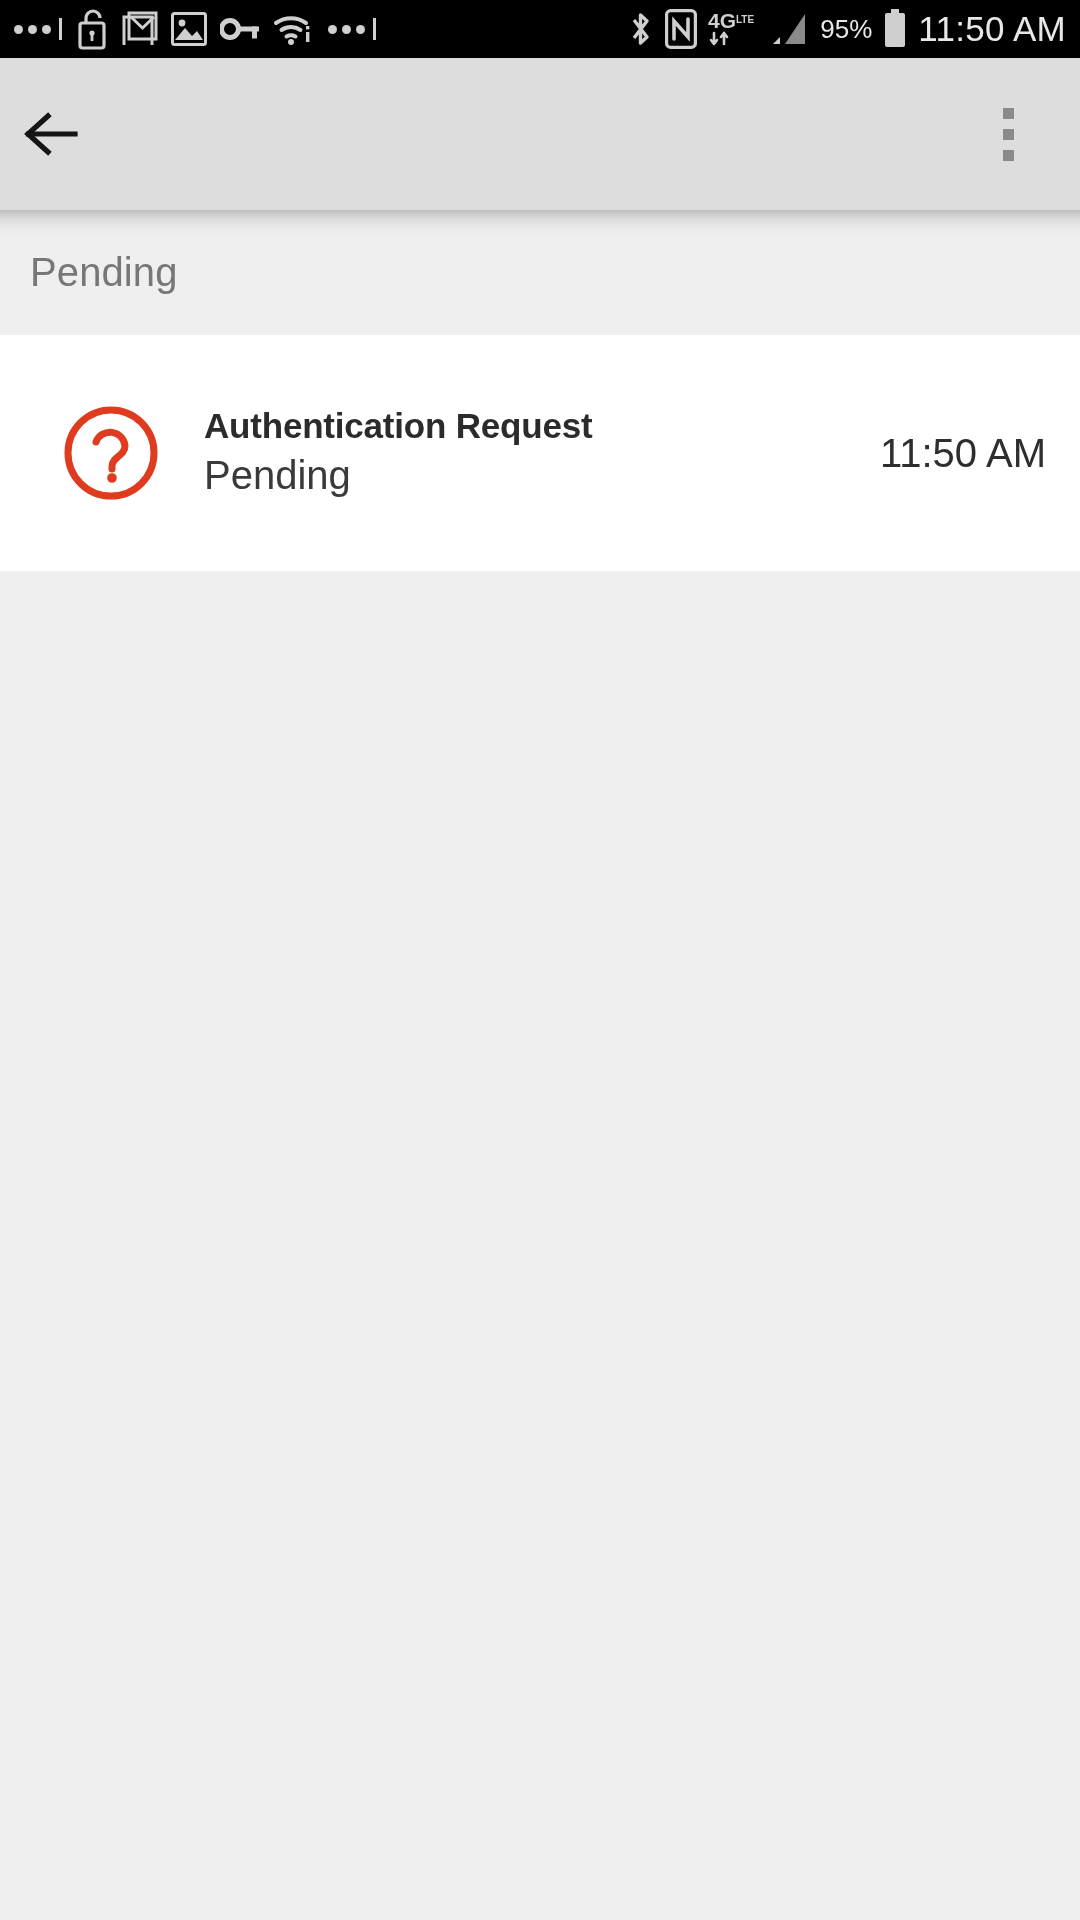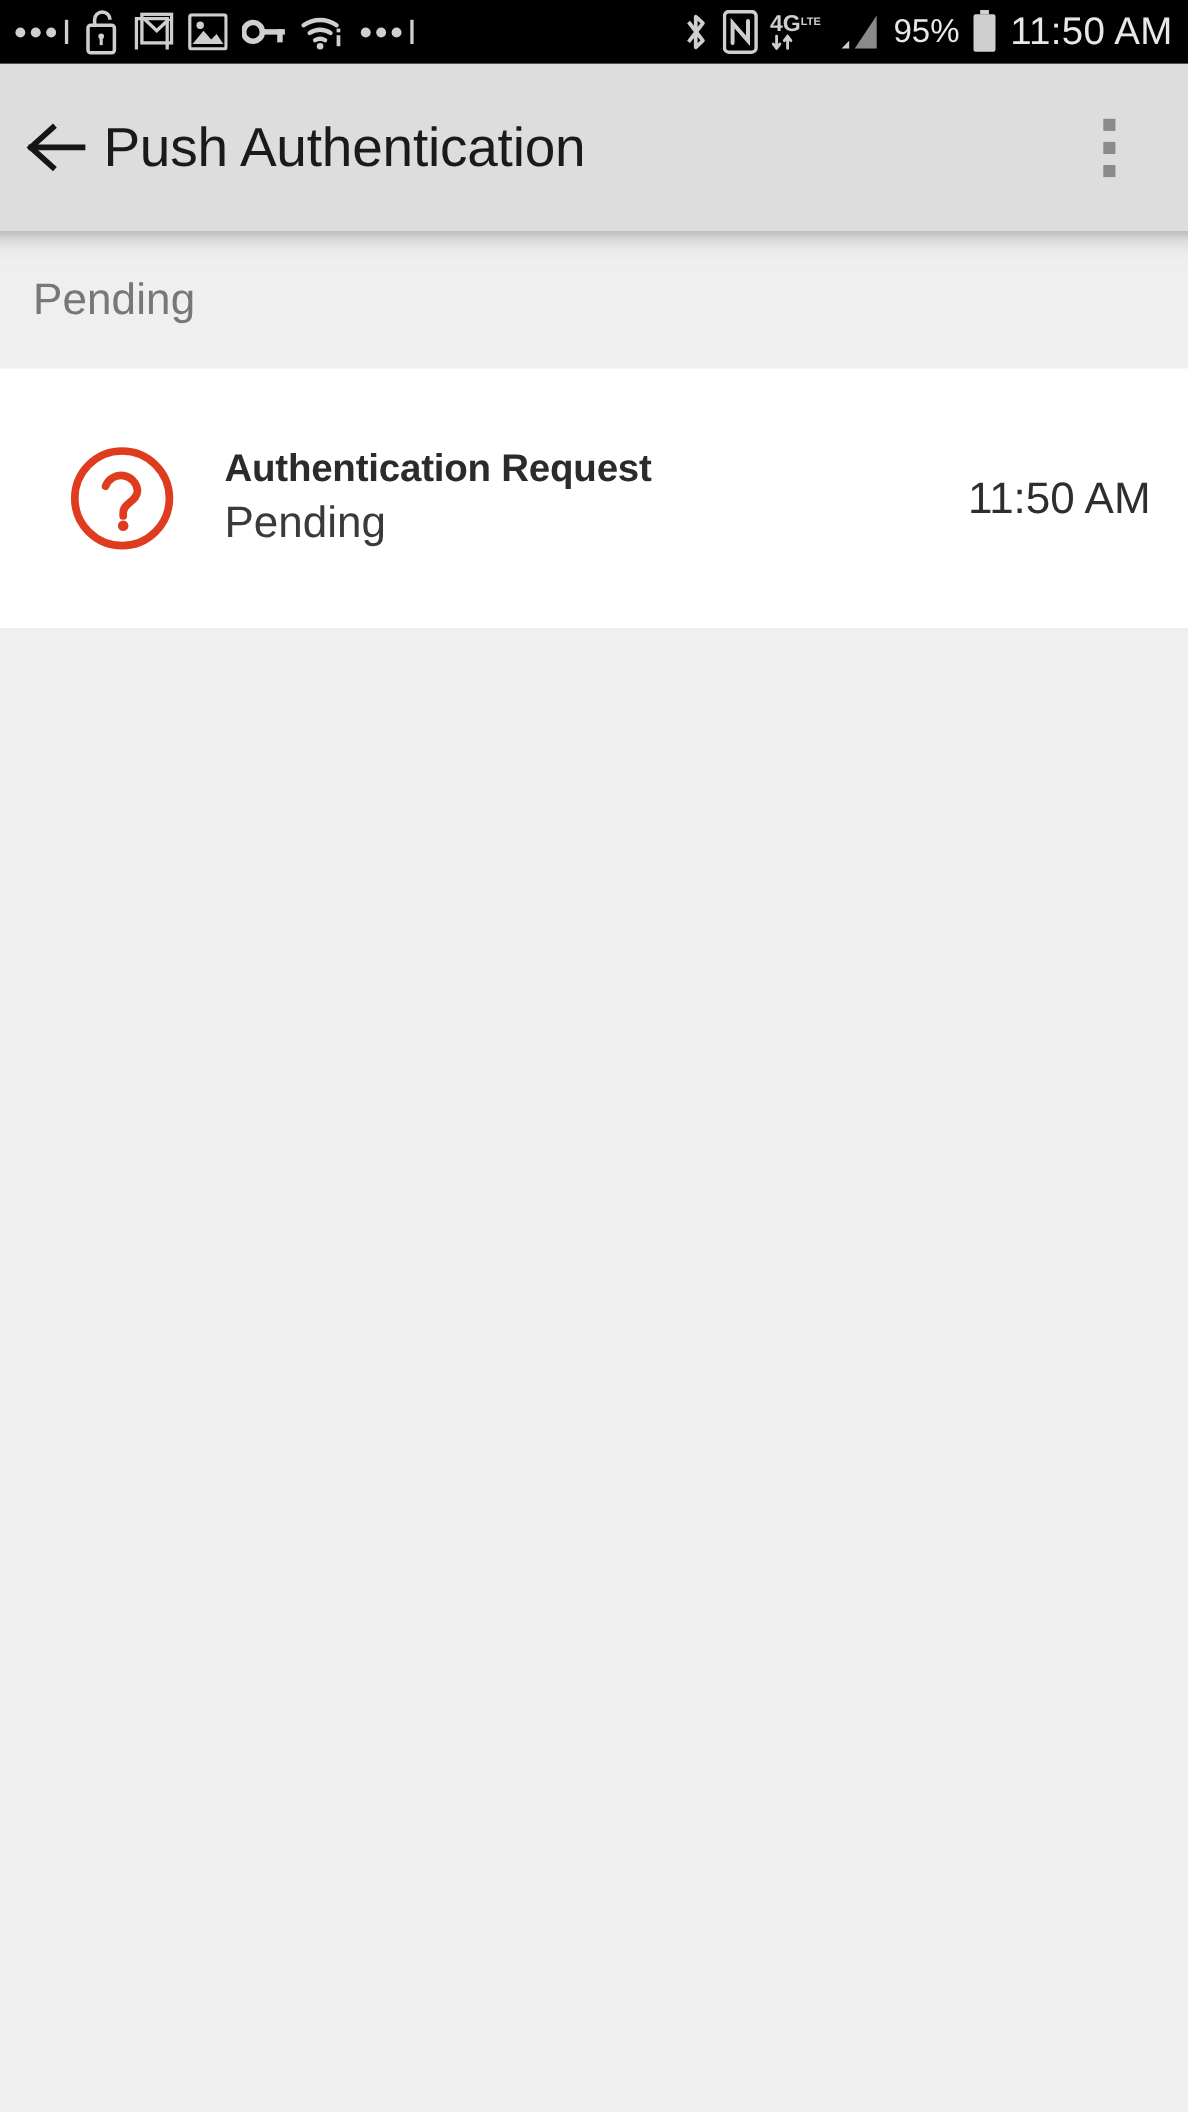--- a/index.html
+++ b/index.html
@@ -22,21 +22,21 @@
   #status-left { display:flex; align-items:center; gap:13px; flex:0 0 auto; }
   #status-right { display:flex; align-items:center; gap:11px; margin-left:auto; }
   .sb-ico { display:flex; align-items:center; justify-content:flex-end; flex:0 0 auto; }
   .sb-dots { display:flex; align-items:center; gap:5px; }
   .sb-dots i { width:9px; height:9px; border-radius:50%; background:#cfcfcf; display:block; }
   .sb-bar { width:3px; height:22px; background:#cfcfcf; display:block; margin-left:3px; }
   .sb-time {
     color:#e8e8e8; font-size:35px; letter-spacing:0.3px;
     font-family:"Liberation Sans", sans-serif; white-space:nowrap;
   }
-  .sb-batt-pct { color:#e8e8e8; font-size:30px; white-space:nowrap; }
+  .sb-batt-pct { color:#e8e8e8; font-size:26px; white-space:nowrap; }
 
   
   #app-bar {
     position:absolute; top:58px; left:0;
     width:1080px; height:152px;
     background:#dddddd;
     display:flex; align-items:center;
     padding-left:18px; padding-right:44px;
   }
   #back-button {
@@ -212,21 +212,20 @@
     </div>
   </div>
 
   <div id="app-bar">
     <div id="back-button">
       <svg width="56" height="46" viewBox="0 0 56 46">
         <path d="M25 5 L5 23 L25 41" fill="none" stroke="#151515" stroke-width="5.2" stroke-linecap="square" stroke-linejoin="miter"></path>
         <path d="M5.5 23 H52" fill="none" stroke="#151515" stroke-width="5.2" stroke-linecap="square"></path>
       </svg>
     </div>
-    <div id="page-title">Push Authentication</div>
     <div id="overflow-menu">
       <i></i>
       <i></i>
       <i></i>
     </div>
   </div>
 
   <div id="section-header">
     <span id="section-header-label">Pending</span>
   </div>

